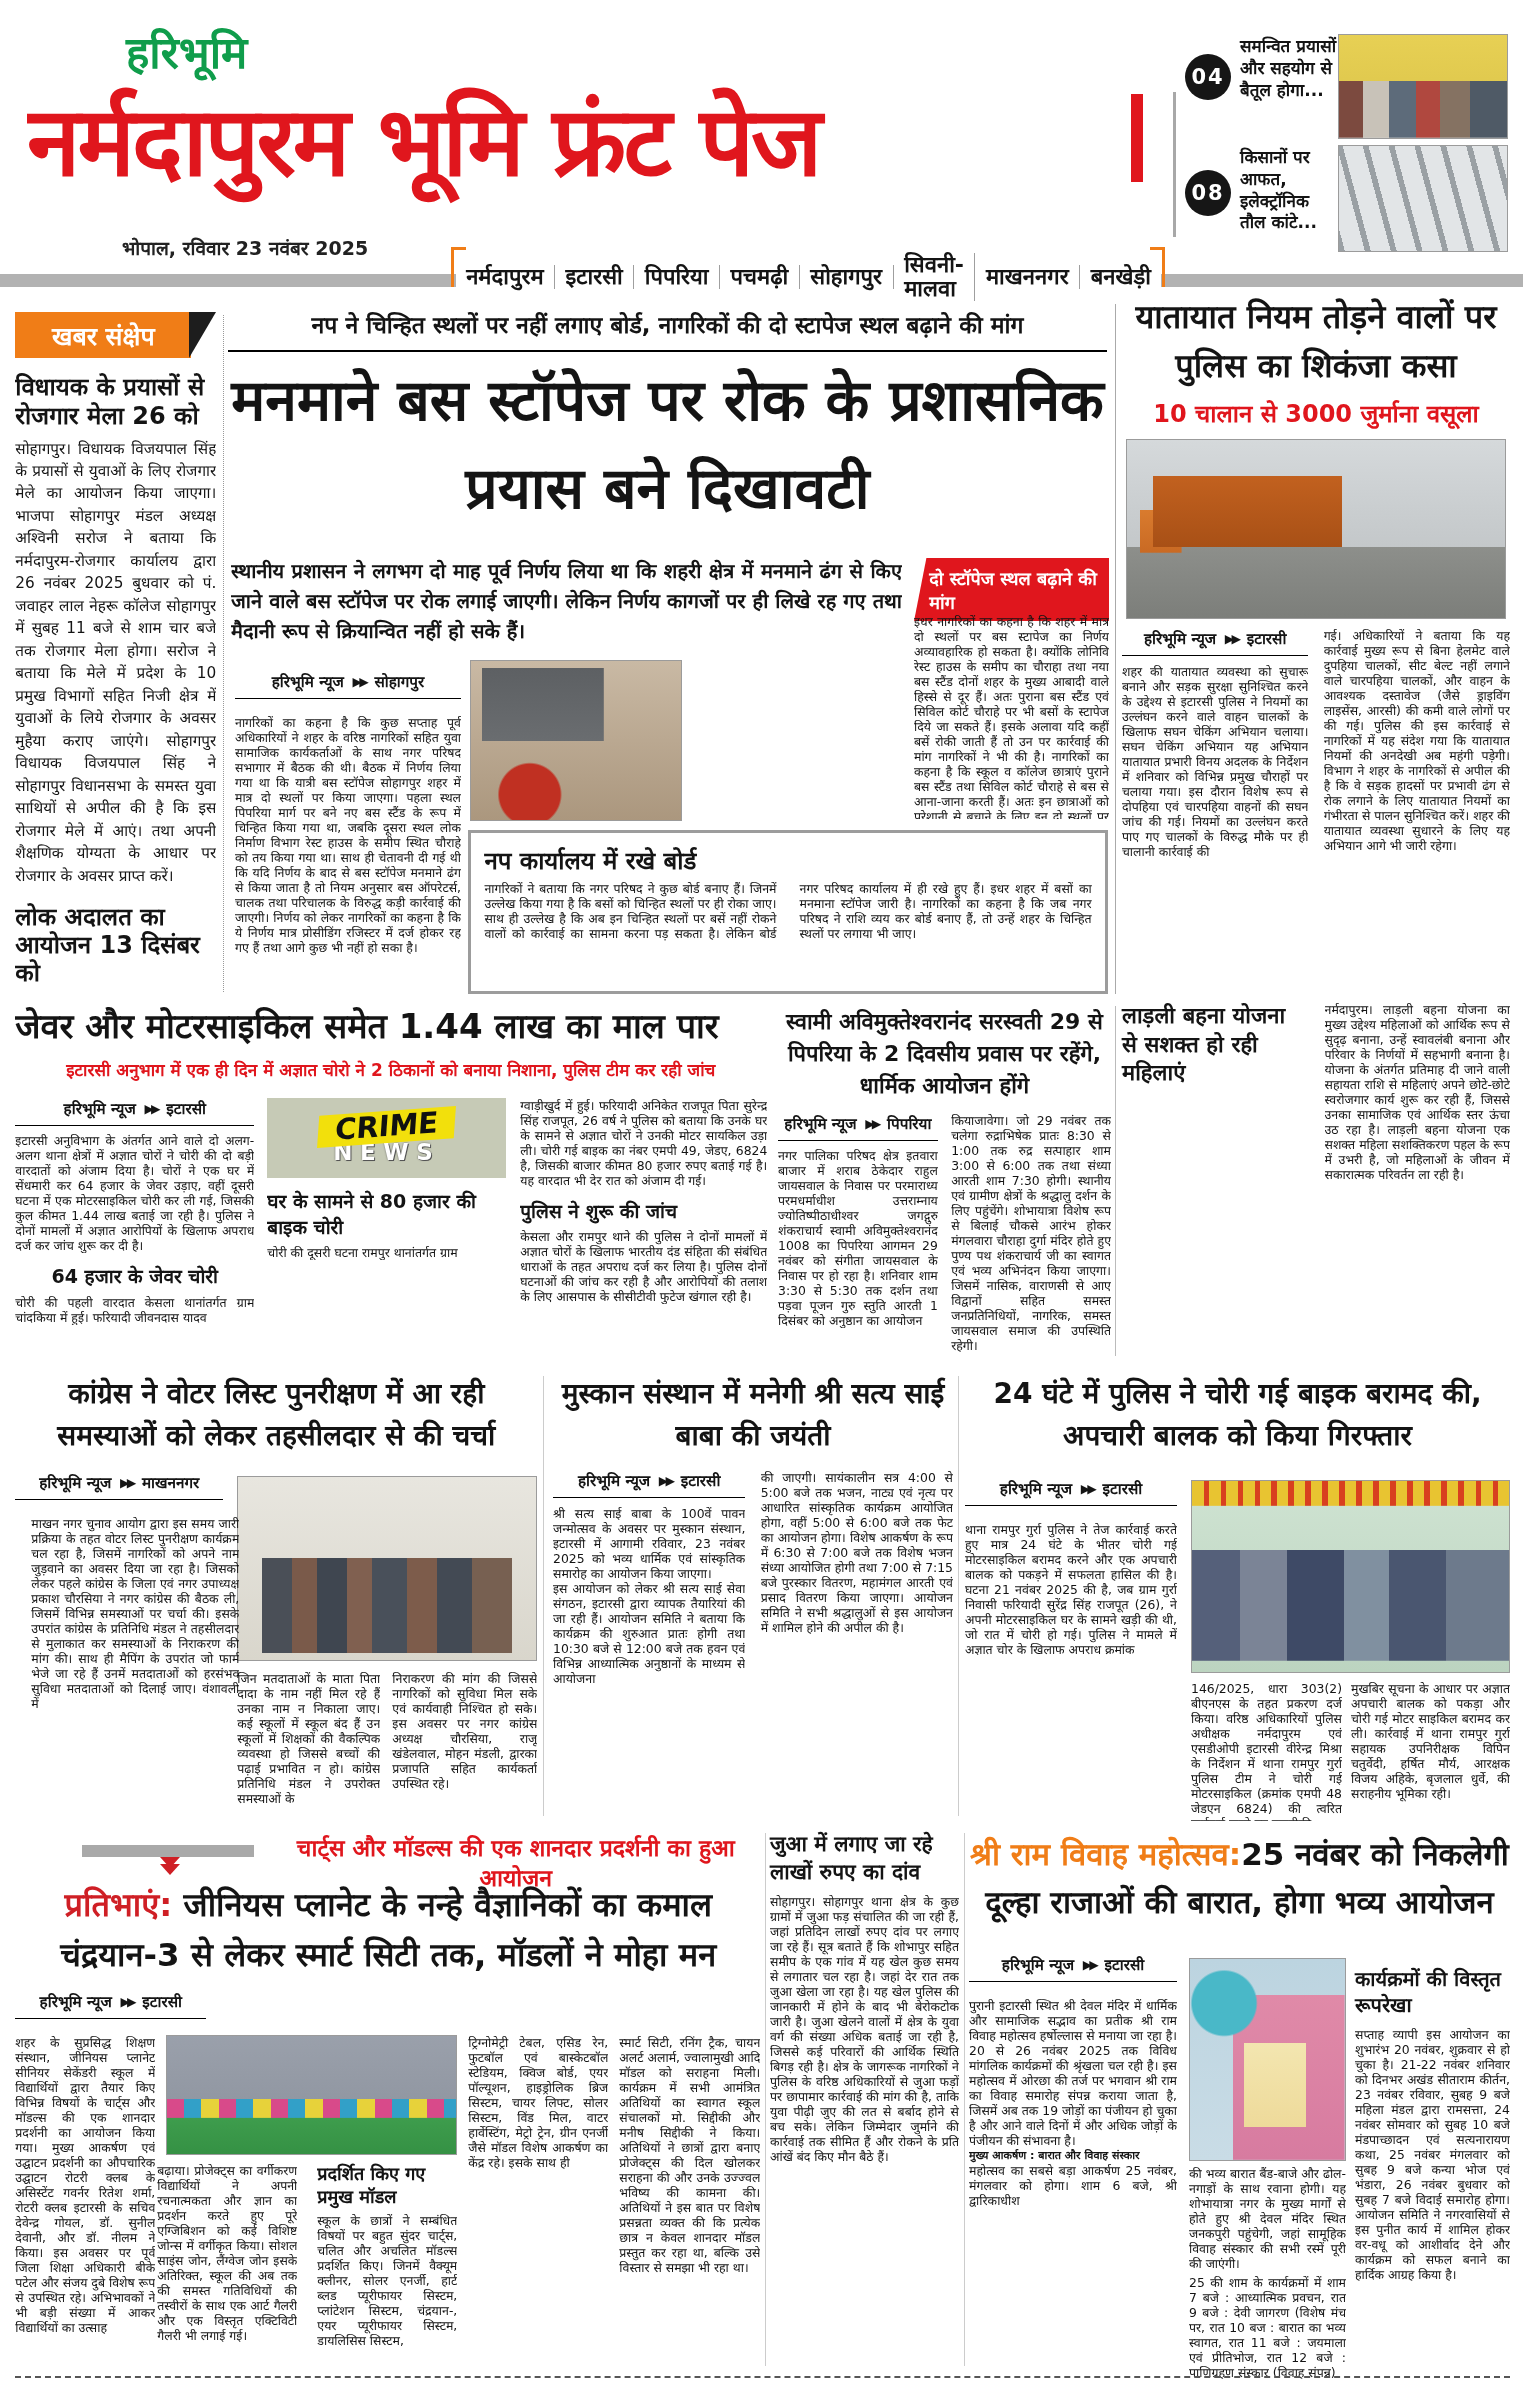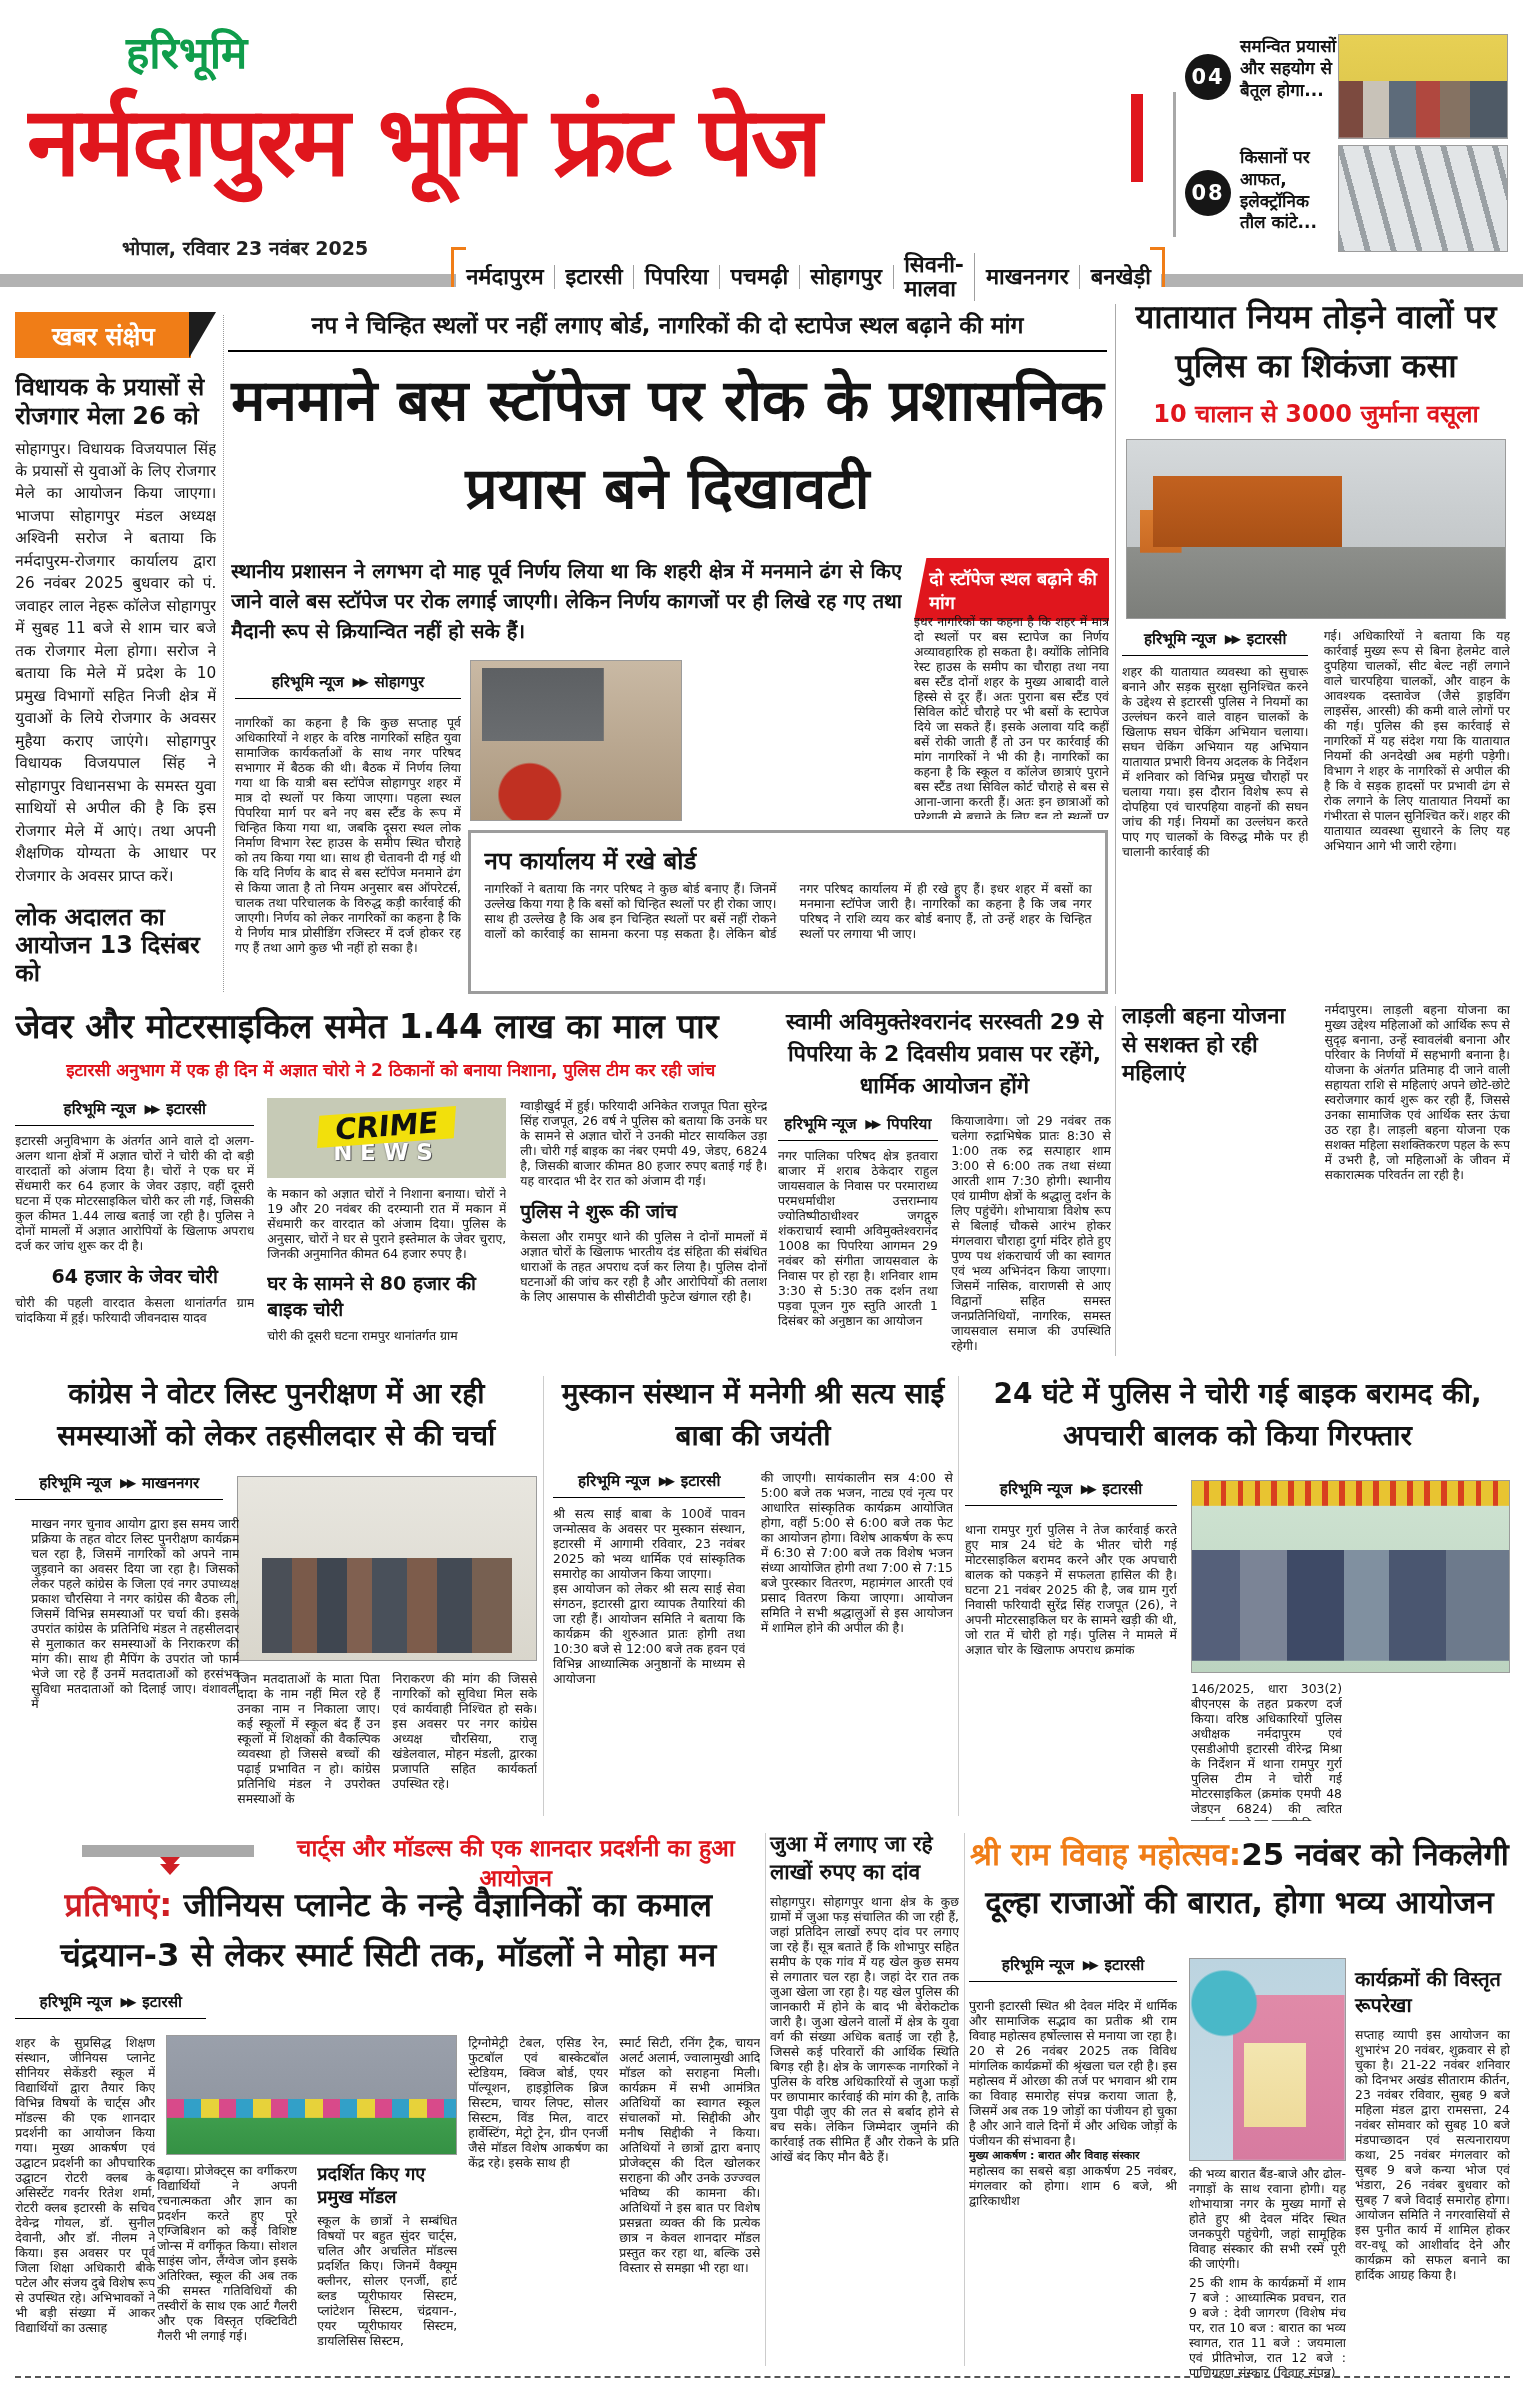--- a/index.html
+++ b/index.html
@@ -261,21 +261,20 @@
       </div>
       <p class="bt" style="margin-top:7.6px">इटारसी अनुविभाग के अंतर्गत आने वाले दो अलग-अलग थाना क्षेत्रों में अज्ञात चोरों ने चोरी की दो बड़ी वारदातों को अंजाम दिया है। चोरों ने एक घर में सेंधमारी कर 64 हजार के जेवर उड़ाए, वहीं दूसरी घटना में एक मोटरसाइकिल चोरी कर ली गई, जिसकी कुल कीमत 1.44 लाख बताई जा रही है। पुलिस ने दोनों मामलों में अज्ञात आरोपियों के खिलाफ अपराध दर्ज कर जांच शुरू कर दी है।</p>
       <div class="colsub">64 हजार के जेवर चोरी</div>
       <p class="bt">चोरी की पहली वारदात केसला थानांतर्गत ग्राम चांदकिया में हुई। फरियादी जीवनदास यादव</p>
     </div>
     <div class="ccol" id="ccol2">
       <div id="crimegfx">
         <span class="cg1">CRIME</span>
         <span class="cg2">NEWS</span>
       </div>
-      <p class="bt">के मकान को अज्ञात चोरों ने निशाना बनाया। चोरों ने 19 और 20 नवंबर की दरम्यानी रात में मकान में सेंधमारी कर वारदात को अंजाम दिया। पुलिस के अनुसार, चोरों ने घर से पुराने इस्तेमाल के जेवर चुराए, जिनकी अनुमानित कीमत 64 हजार रुपए है।</p>
       <div class="colsub" style="text-align:left">घर के सामने से 80 हजार की बाइक चोरी</div>
       <p class="bt">चोरी की दूसरी घटना रामपुर थानांतर्गत ग्राम</p>
     </div>
     <div class="ccol" id="ccol3">
       <p class="bt">ग्वाड़ीखुर्द में हुई। फरियादी अनिकेत राजपूत पिता सुरेन्द्र सिंह राजपूत, 26 वर्ष ने पुलिस को बताया कि उनके घर के सामने से अज्ञात चोरों ने उनकी मोटर सायकिल उड़ा ली। चोरी गई बाइक का नंबर एमपी 49, जेडए, 6824 है, जिसकी बाजार कीमत 80 हजार रुपए बताई गई है। यह वारदात भी देर रात को अंजाम दी गई।</p>
       <div class="colsub" style="text-align:left">पुलिस ने शुरू की जांच</div>
       <p class="bt">केसला और रामपुर थाने की पुलिस ने दोनों मामलों में अज्ञात चोरों के खिलाफ भारतीय दंड संहिता की संबंधित धाराओं के तहत अपराध दर्ज कर लिया है। पुलिस दोनों घटनाओं की जांच कर रही है और आरोपियों की तलाश के लिए आसपास के सीसीटीवी फुटेज खंगाल रही है।</p>
     </div>
   </div>
 
@@ -332,20 +331,21 @@
   <div class="abs" id="bike">
     <div class="r3h">24 घंटे में पुलिस ने चोरी गई बाइक बरामद की, अपचारी बालक को किया गिरफ्तार</div>
     <div class="byline" id="bike-byline">
       <span>हरिभूमि न्यूज</span>
       <span class="arr"></span>
       <span>इटारसी</span>
     </div>
     <div class="ph" id="bike-photo"></div>
     <div class="bt" id="bike-c1">थाना रामपुर गुर्रा पुलिस ने तेज कार्रवाई करते हुए मात्र 24 घंटे के भीतर चोरी गई मोटरसाइकिल बरामद करने और एक अपचारी बालक को पकड़ने में सफलता हासिल की है। घटना 21 नवंबर 2025 की है, जब ग्राम गुर्रा निवासी फरियादी सुरेंद्र सिंह राजपूत (26), ने अपनी मोटरसाइकिल घर के सामने खड़ी की थी, जो रात में चोरी हो गई। पुलिस ने मामले में अज्ञात चोर के खिलाफ अपराध क्रमांक</div>
     <div class="bt" id="bike-c2">146/2025, धारा 303(2) बीएनएस के तहत प्रकरण दर्ज किया। वरिष्ठ अधिकारियों पुलिस अधीक्षक नर्मदापुरम एवं एसडीओपी इटारसी वीरेन्द्र मिश्रा के निर्देशन में थाना रामपुर गुर्रा पुलिस टीम ने चोरी गई मोटरसाइकिल (क्रमांक एमपी 48 जेडएन 6824) की त्वरित कार्रवाई करते हुए तकनीकी</div>
+    <div class="bt" id="bike-c3">मुखबिर सूचना के आधार पर अज्ञात अपचारी बालक को पकड़ा और चोरी गई मोटर साइकिल बरामद कर ली। कार्रवाई में थाना रामपुर गुर्रा सहायक उपनिरीक्षक विपिन चतुर्वेदी, हर्षित मौर्य, आरक्षक विजय अहिके, बृजलाल धुर्वे, की सराहनीय भूमिका रही।</div>
   </div>
 
   <div class="abs" id="exhib">
     <div id="exhib-bar"></div>
     <div class="chevwrap">
       <div class="chev"></div>
         <div class="chev"></div>
     </div>
     <div id="exhib-k">चार्ट्स और मॉडल्स की एक शानदार प्रदर्शनी का हुआ आयोजन</div>
     <div id="exhib-h">

